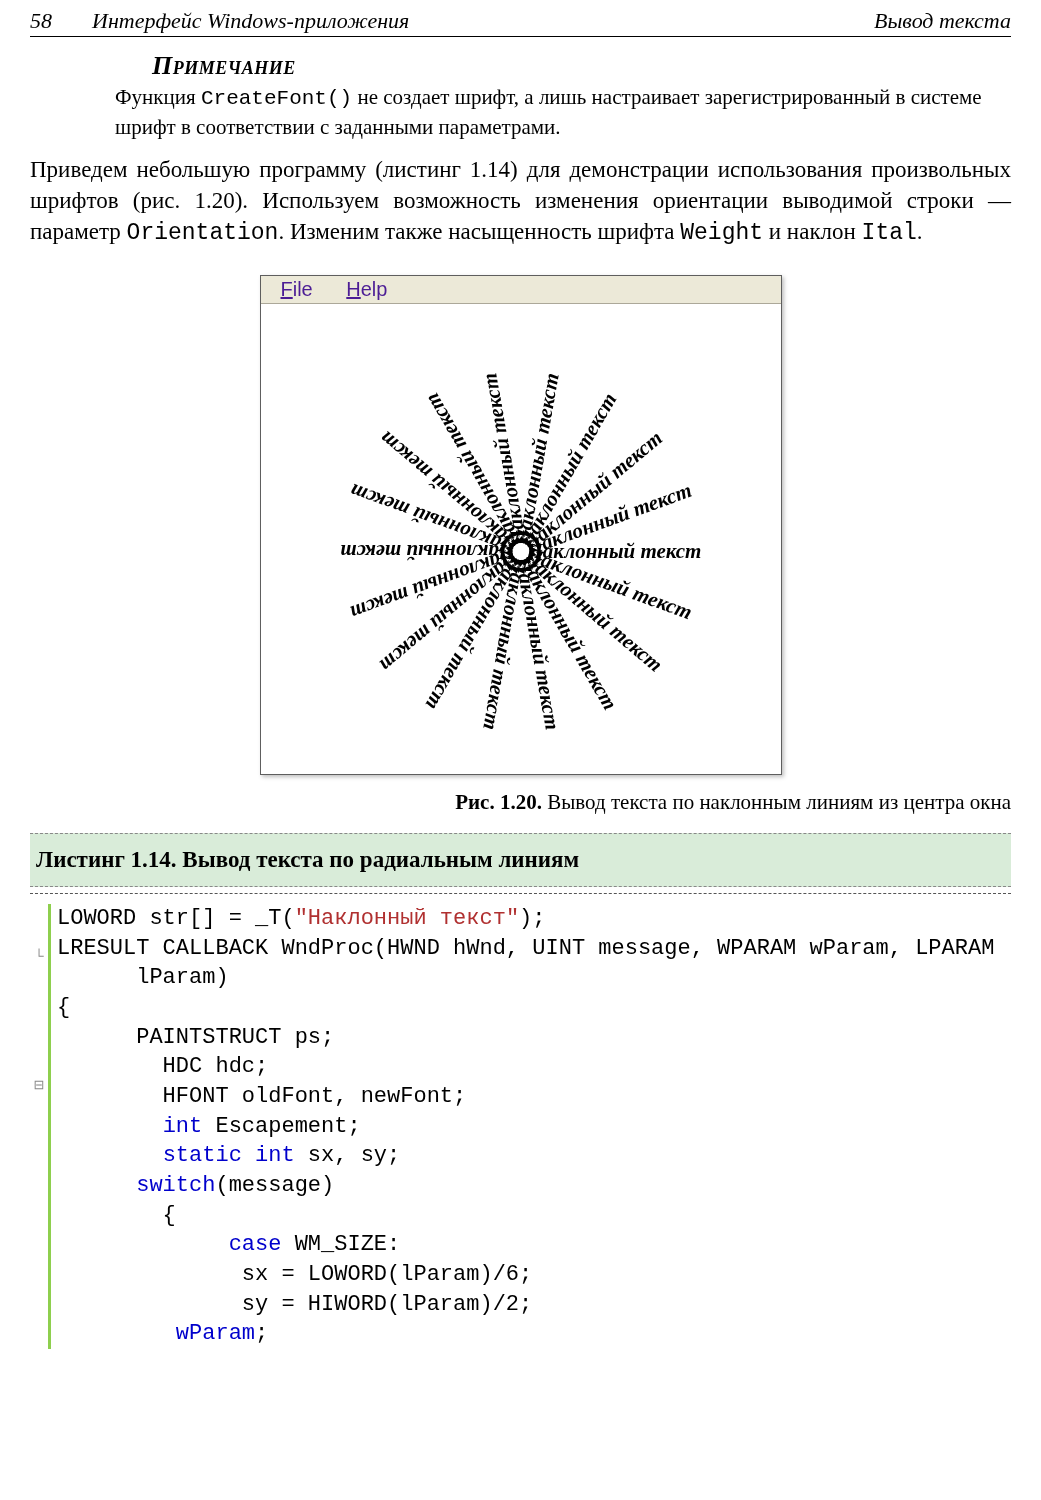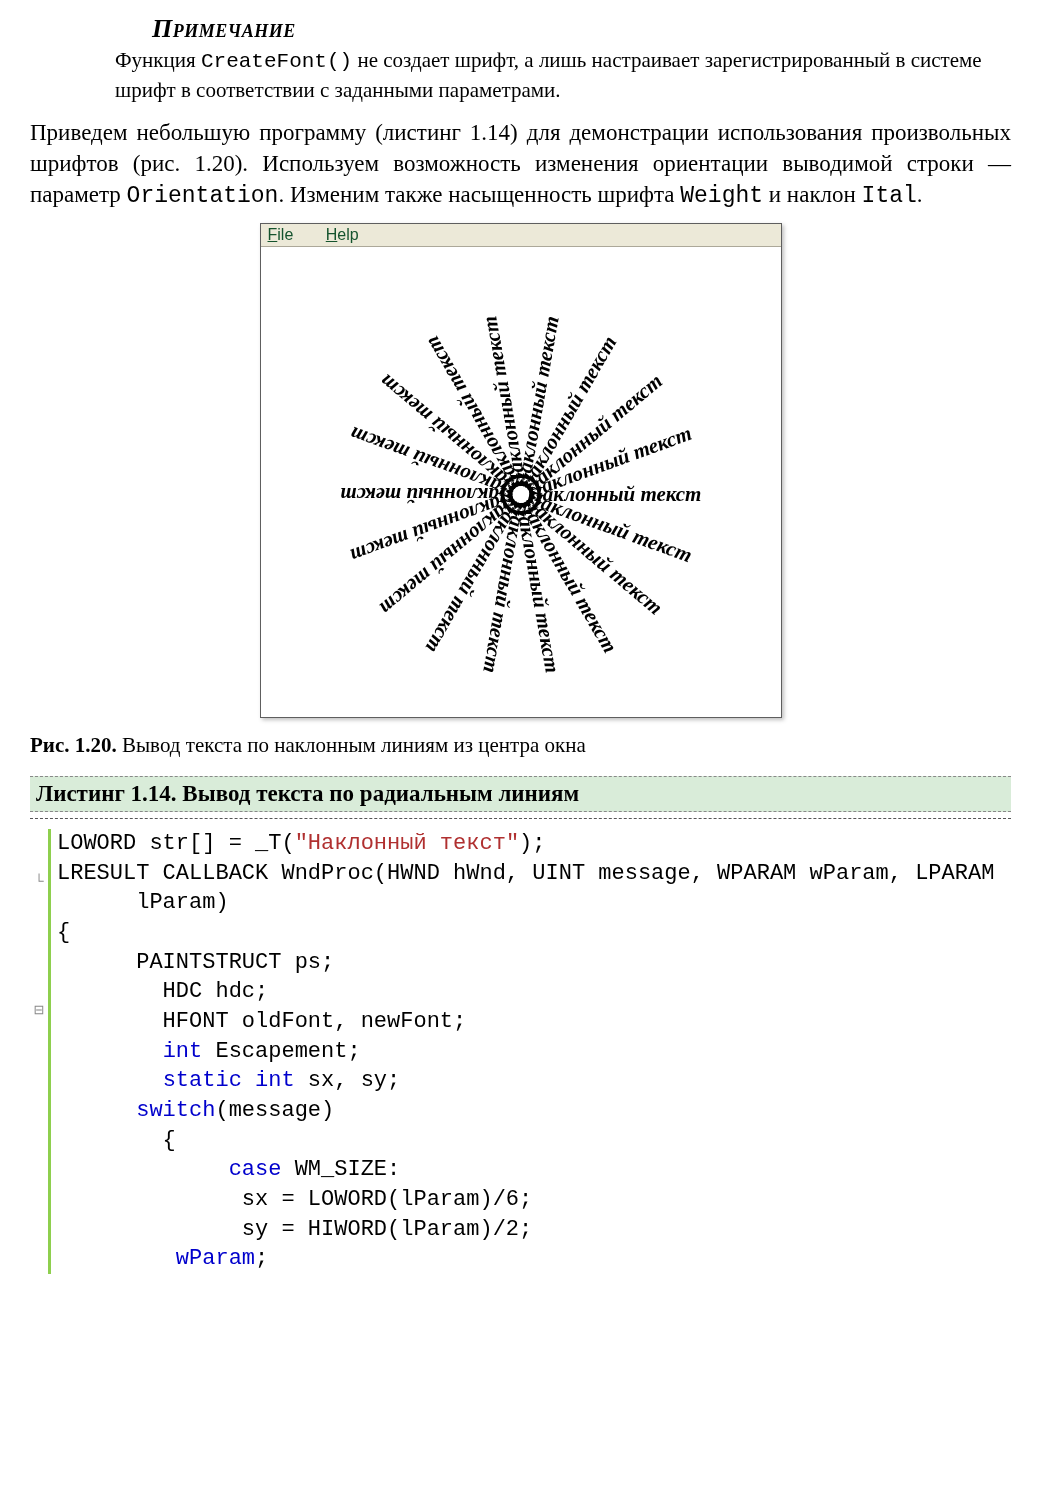--- a/index.html
+++ b/index.html
@@ -49,21 +49,21 @@
     margin-top: 2px;
   }
   .mono {
     font-family: "Courier New", monospace;
     text-align: center;
   }
   .para {
     font-size: 23px;
     line-height: 1.35;
     text-align: justify;
-    margin: 4px 0 11px 0;
+    margin: 4px 0 26px 0;
   }
   
   .fig-wrap {
     text-align: center;
     margin: 10px 0 8px 0;
   }
   .win {
     display: inline-block;
     border: 1px solid #5e5e5e;
     width: 520px;
@@ -97,23 +97,23 @@
     font-family: Arial, sans-serif;
     font-size: 11px;
     line-height: 16px;
     text-align: center;
     color:#000;
     font-weight: bold;
   }
   .menubar {
     background: #ece9d8;
     border-bottom: 1px solid #aca899;
-    padding: 2px 7px;
-    font-size: 16px;
-    color:#14532d;
+    padding: 2px 20px;
+    font-size: 20px;
+    color:#4c1d95;
   }
   .menubar span { margin-right: 14px; }
   .menubar span u { text-decoration: underline; }
   .canvas {
     position: relative;
     width: 520px;
     height: 470px;
     background: #fff;
     overflow: hidden;
   }
@@ -123,30 +123,30 @@
     top: 235px;
     transform-origin: left center;
     font-family: "Times New Roman", serif;
     font-size: 21px;
     font-weight: bold;
     font-style: italic;
     white-space: nowrap;
     padding-left: 6px;
   }
   .caption {
-    text-align: left;
+    text-align: right;
     font-size: 21px;
     margin: 12px 0 18px 0;
   }
   .caption b { font-weight: bold; }
   .listing-header {
     background: #d9ecd9;
     border-top: 1px dashed #888;
     border-bottom: 1px dashed #888;
-    padding: 4px 6px;
+    padding: 13px 6px;
     font-size: 23px;
     font-weight: bold;
     margin: 8px 0 4px 0;
   }
   .dash-line {
     border-top: 1.5px dashed #555;
     margin: 6px 0 10px 0;
   }
   .code-area {
     display: flex;
@@ -170,20 +170,25 @@
     flex:1;
   }
   .kw { color: #0000cc; }
   .str { color: #b03030; }
 </style>
 </head>
 <body>
 
 <div class="page">
 
+  <div class="header-row">
+    <span class="header-pagenum">58</span>
+    <span class="header-left">Интерфейс Windows-приложения</span>
+    <span class="header-right">Вывод текста</span>
+  </div>
 
   <div class="note-block">
     <div class="note-title">Примечание</div>
     <div class="note-body">
       <span>Функция </span><span class="mono">CreateFont()</span><span> не создает шрифт, а лишь настраивает зарегистрированный в системе шрифт в соответствии с заданными параметрами.</span>
     </div>
   </div>
 
   <div class="para">
     <span>Приведем небольшую программу (листинг 1.14) для демонстрации использования произвольных шрифтов (рис. 1.20). Используем возможность изменения ориентации выводимой строки — параметр </span><span class="mono">Orientation</span><span>. Изменим также насыщенность шрифта </span><span class="mono">Weight</span><span> и наклон </span><span class="mono">Ital</span><span>.</span>

